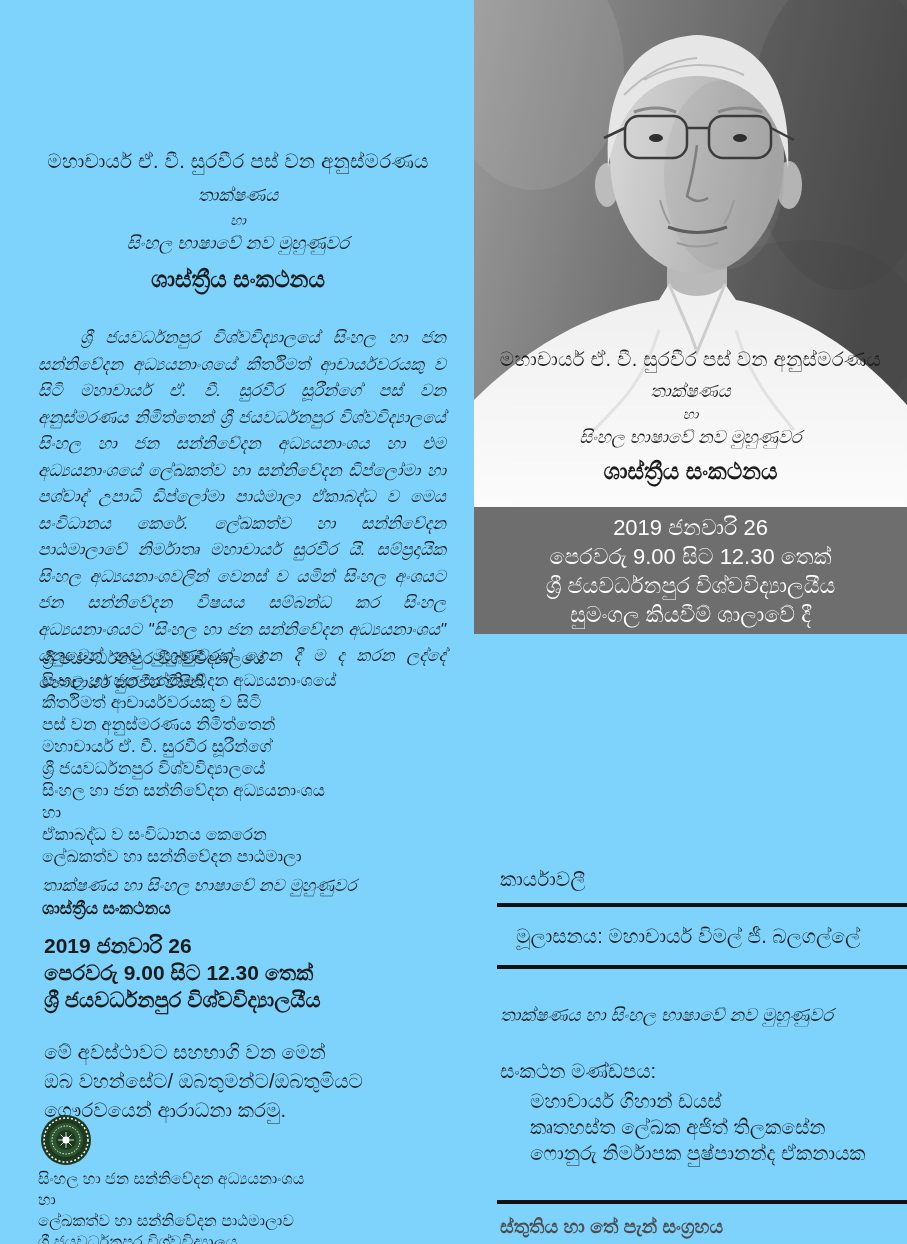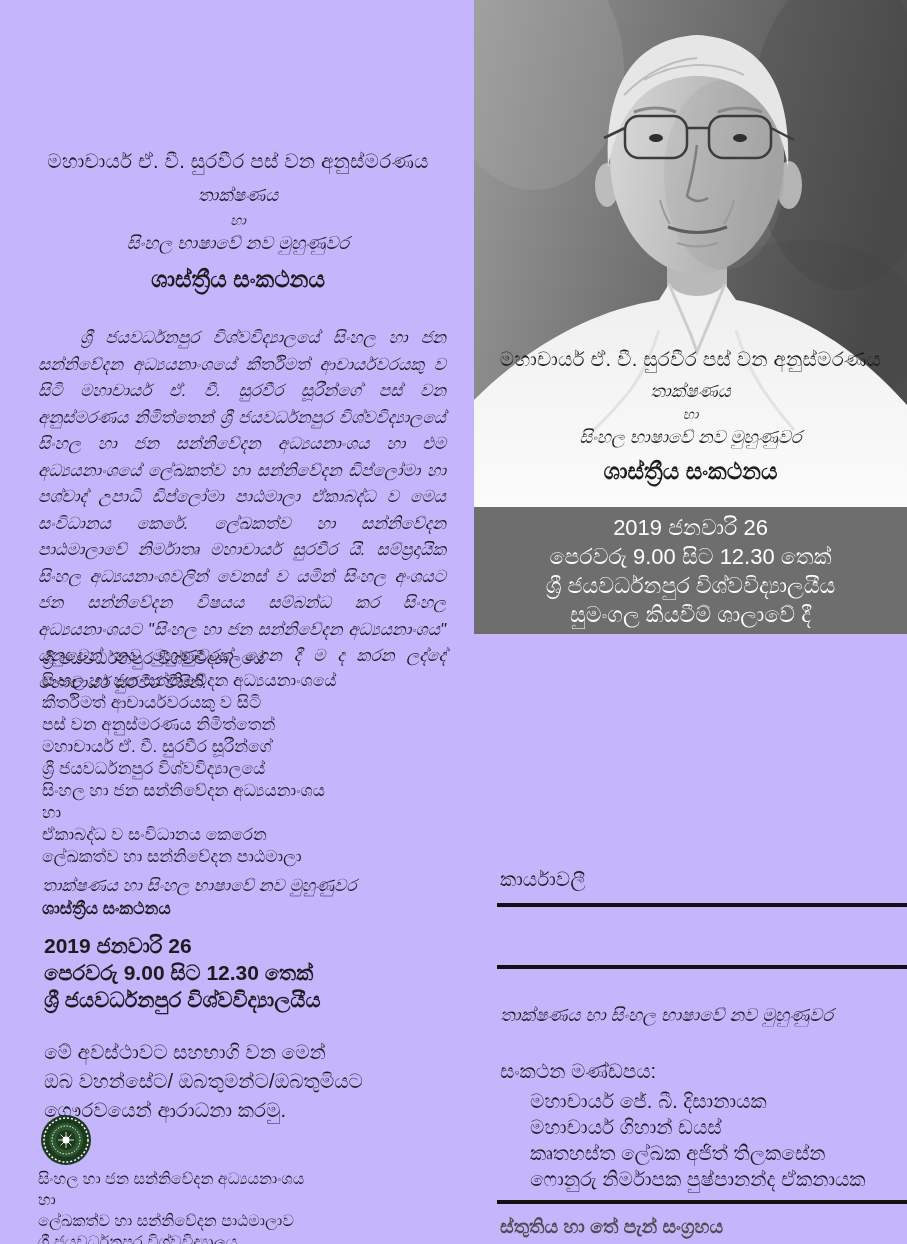--- a/index.html
+++ b/index.html
@@ -1,18 +1,18 @@
 <!DOCTYPE html>
 <html><head>
 <meta charset="utf-8">
 <style>
   html,body{margin:0;padding:0;}
   body{width:907px;height:1244px;background:#ffffff;overflow:hidden;
        font-family:"Liberation Sans",sans-serif;color:#1c1c1c;}
-  .page{position:relative;width:907px;height:1244px;background:#c4b5fd;}
+  .page{position:relative;width:907px;height:1244px;background:#7dd3fc;}
   .abs{position:absolute;}
   
   .l-header{left:38px;top:150px;width:400px;text-align:center;}
   .memorial{font-size:20px;letter-spacing:.2px;}
   .script{font-style:italic;font-size:18px;margin-top:12px;}
   .conj{font-style:italic;font-size:14px;margin-top:6px;}
   .bold-title{font-weight:bold;font-size:23px;margin-top:12px;}
   .paragraph{left:38px;top:325px;width:408px;font-size:17px;line-height:26.5px;
              text-align:justify;font-style:italic;text-indent:42px;}
   .org-lines{left:42px;top:648px;width:400px;font-size:17px;line-height:22px;}
@@ -180,30 +180,30 @@
 
   <div class="abs banner">
     <div>2019 ජනවාරි 26</div>
     <div>පෙරවරු 9.00 සිට 12.30 තෙක්</div>
     <div>ශ්‍රී ජයවර්ධනපුර විශ්වවිද්‍යාලයීය</div>
     <div>සුමංගල කියවීම්  ශාලාවේ දී</div>
   </div>
 
   <div class="abs agenda-head">කාර්යාවලී</div>
   <div class="abs rule rule1"></div>
+  <div class="abs chair">මූලාසනය: මහාචාර්ය විමල් ජී. බලගල්ලේ</div>
   <div class="abs rule rule2"></div>
 
   <div class="abs topic">
     <div class="t1">තාක්ෂණය හා සිංහල භාෂාවේ නව මුහුණුවර</div>
   </div>
 
   <div class="abs panel-head">සංකථන මණ්ඩපය:</div>
 
   <div class="abs panel">
-    <div>මහාචාර්ය ජේ. බී. දිසානායක</div>
     <div>මහාචාර්ය ගිහාන් ඩයස්</div>
     <div>කෘතහස්ත ලේඛක අජිත් තිලකසේන</div>
     <div>ෆොනුරු නිර්මාපක පුෂ්පානන්ද ඒකනායක</div>
   </div>
 
   <div class="abs rule rule3"></div>
   <div class="abs closing">ස්තුතිය හා තේ පැන් සංග්‍රහය</div>
 
 </div>
 

